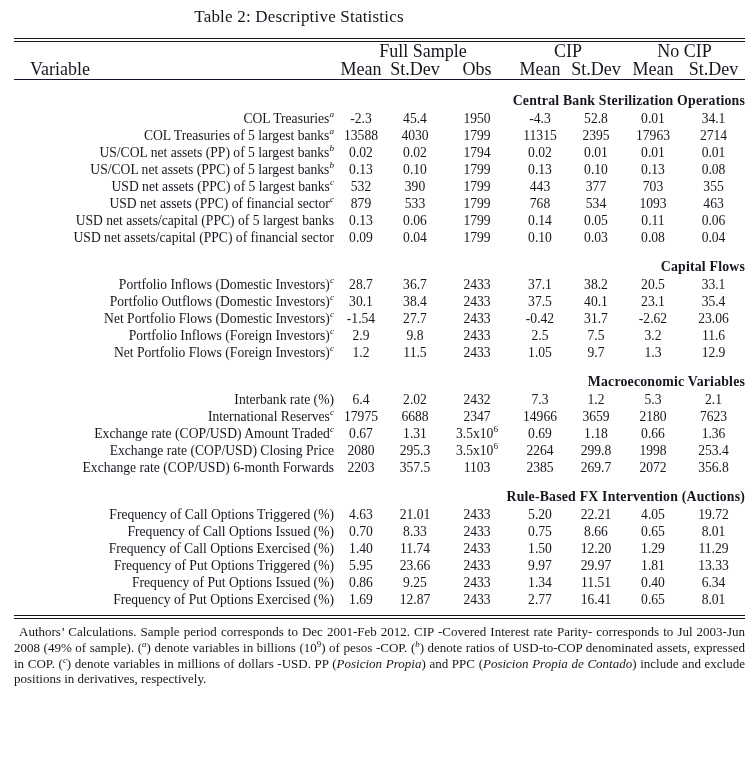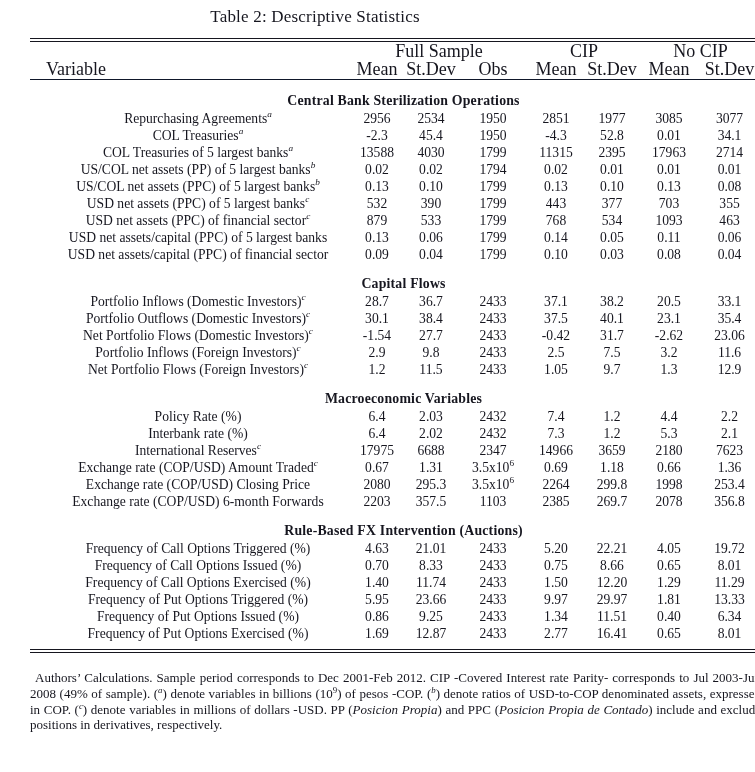--- a/index.html
+++ b/index.html
@@ -9,21 +9,20 @@
     width: 755px;
     height: 772px;
     overflow: hidden;
     font-family: "Liberation Serif", "DejaVu Serif", serif;
     color: #16161f;
   }
   .page {
     width: 598px;
     height: 772px;
     position: relative;
-    padding-left: 16px;
   }
   .caption {
     text-align: center;
     font-size: 17px;
     padding-top: 7px;
     letter-spacing: 0.2px;
   }
   .tbl-wrap {
     margin-left: 14px;
     width: 731px;
@@ -59,38 +58,38 @@
   tr.head-row th.var-h { text-align: left; padding-left: 16px; }
   tr.head-row th { border-bottom: 1px solid #0f172a; }
   tbody td {
     padding: 0;
     height: 17px;
     line-height: 17px;
     font-size: 13.6px;
     white-space: nowrap;
     overflow: hidden;
   }
-  tbody td.var { text-align: center; padding-left: 16px; }
+  tbody td.var { text-align: right; padding-left: 16px; }
   tbody td.num { text-align: center; }
   tbody tr.section-row td {
     padding-top: 12px;
     font-weight: bold;
     font-size: 13.8px;
     letter-spacing: 0.2px;
     height: 18px;
     line-height: 18px;
   }
   sup {
     font-size: 0.68em;
     line-height: 0;
     vertical-align: super;
   }
   .it { font-style: italic; }
   .notes {
-    margin-top: 17px;
+    margin-top: 5px;
     width: 731px;
     font-size: 13px;
     line-height: 15.8px;
     text-align: justify;
     text-indent: 5px;
   }
 </style>
 </head>
 <body>
 
@@ -129,30 +128,20 @@
           <th>St.Dev</th>
           <th>Mean</th>
           <th>St.Dev</th>
         </tr>
       </thead>
       <tbody>
           <tr class="section-row">
             <td colspan="8" class="var">Central Bank Sterilization Operations</td>
           </tr>
           <tr>
-            <td class="var">Repurchasing Agreements<sup class="it">a</sup></td>
-            <td class="num">2956</td>
-            <td class="num">2534</td>
-            <td class="num">1950</td>
-            <td class="num">2851</td>
-            <td class="num">1977</td>
-            <td class="num">3085</td>
-            <td class="num">3077</td>
-          </tr>
-          <tr>
             <td class="var">COL Treasuries<sup class="it">a</sup></td>
             <td class="num">-2.3</td>
             <td class="num">45.4</td>
             <td class="num">1950</td>
             <td class="num">-4.3</td>
             <td class="num">52.8</td>
             <td class="num">0.01</td>
             <td class="num">34.1</td>
           </tr>
           <tr>
@@ -275,30 +264,20 @@
             <td class="num">2433</td>
             <td class="num">1.05</td>
             <td class="num">9.7</td>
             <td class="num">1.3</td>
             <td class="num">12.9</td>
           </tr>
           <tr class="section-row">
             <td colspan="8" class="var">Macroeconomic Variables</td>
           </tr>
           <tr>
-            <td class="var">Policy Rate (%)</td>
-            <td class="num">6.4</td>
-            <td class="num">2.03</td>
-            <td class="num">2432</td>
-            <td class="num">7.4</td>
-            <td class="num">1.2</td>
-            <td class="num">4.4</td>
-            <td class="num">2.2</td>
-          </tr>
-          <tr>
             <td class="var">Interbank rate (%)</td>
             <td class="num">6.4</td>
             <td class="num">2.02</td>
             <td class="num">2432</td>
             <td class="num">7.3</td>
             <td class="num">1.2</td>
             <td class="num">5.3</td>
             <td class="num">2.1</td>
           </tr>
           <tr>
@@ -331,21 +310,21 @@
             <td class="num">1998</td>
             <td class="num">253.4</td>
           </tr>
           <tr>
             <td class="var">Exchange rate (COP/USD) 6-month Forwards</td>
             <td class="num">2203</td>
             <td class="num">357.5</td>
             <td class="num">1103</td>
             <td class="num">2385</td>
             <td class="num">269.7</td>
-            <td class="num">2078</td>
+            <td class="num">2072</td>
             <td class="num">356.8</td>
           </tr>
           <tr class="section-row">
             <td colspan="8" class="var">Rule-Based FX Intervention (Auctions)</td>
           </tr>
           <tr>
             <td class="var">Frequency of Call Options Triggered (%)</td>
             <td class="num">4.63</td>
             <td class="num">21.01</td>
             <td class="num">2433</td>

